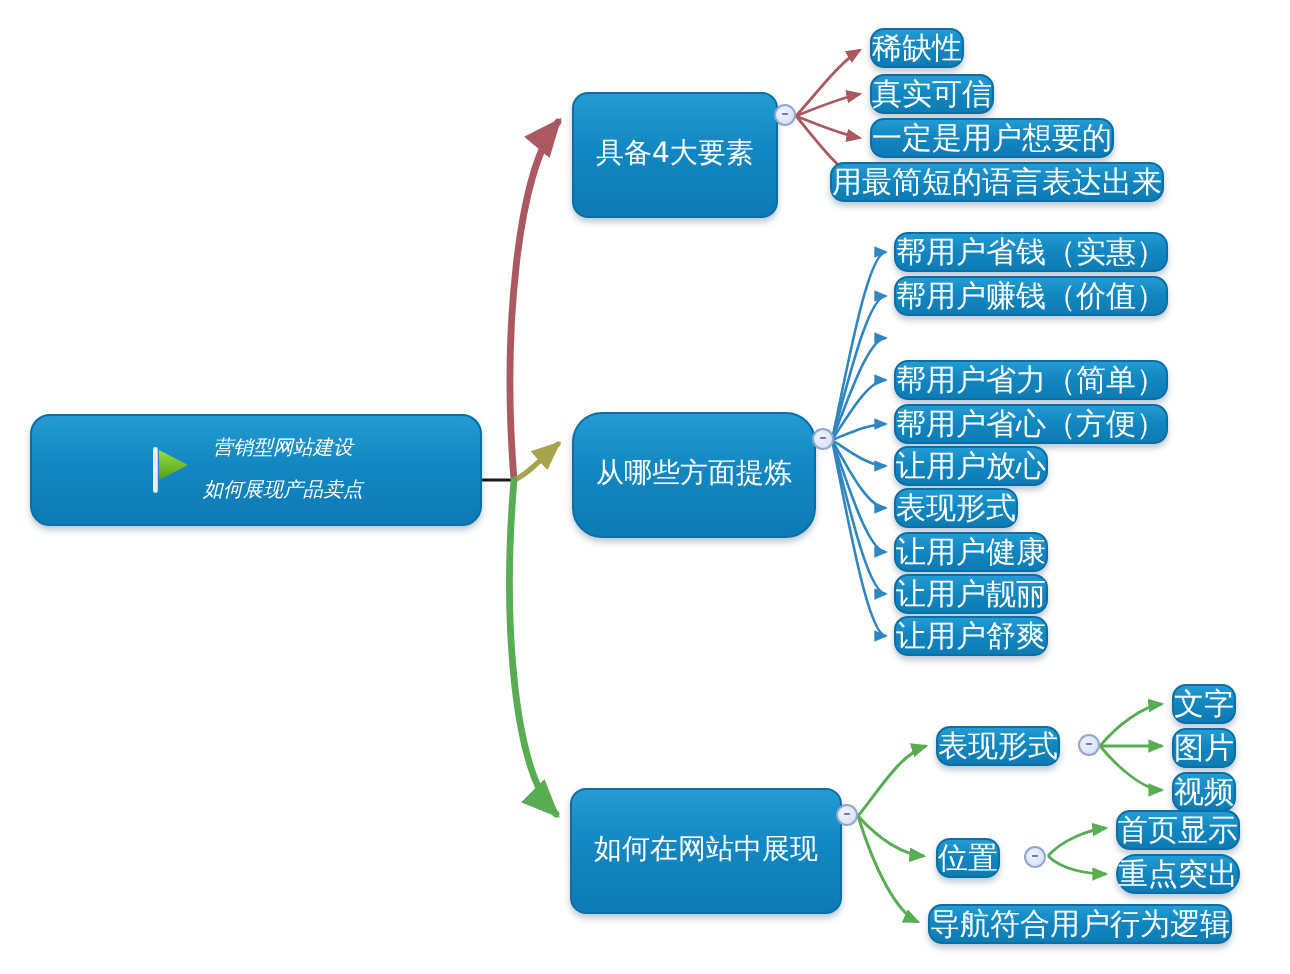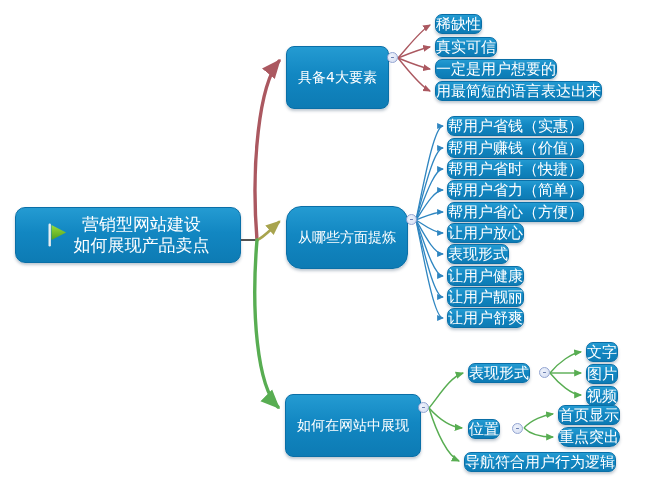--- a/index.html
+++ b/index.html
@@ -13,21 +13,21 @@
   .node{
     position:absolute;z-index:2;color:#ffffff;white-space:nowrap;
     background:linear-gradient(180deg,#249bd2 0%,#1287c2 45%,#0d7bb4 100%);
     border:1px solid #0a6fa7;border-radius:8px;
     box-shadow:0 2px 3px rgba(40,70,100,.30);
     box-sizing:border-box;cursor:default;
   }
   .root-node{
     left:15px;top:207px;width:226px;height:56px;border-radius:10px;
     display:flex;align-items:center;justify-content:center;gap:7px;
-    font-size:17px;line-height:21px;text-align:center;
+    font-size:10px;line-height:21px;text-align:center;font-style:italic;
   }
   .branch{padding:21px 11px;font-size:14px;line-height:19px;}
   .leaf{padding:1px 0;font-size:15px;line-height:16px;border-radius:7px;}
   .collapse{
     position:absolute;z-index:3;width:11px;height:11px;border-radius:50%;
     background:radial-gradient(circle at 35% 35%,#eef2fb,#d4ddf2);
     border:1px solid #93a5d2;color:#5a6fa5;
     font-size:11px;line-height:8px;text-align:center;box-sizing:border-box;
     cursor:pointer;
   }
@@ -103,27 +103,26 @@
       <div>营销型网站建设</div>
       <div>如何展现产品卖点</div>
     </div>
   </div>
 
   <div class="node branch" style="left:286px;top:46px;">具备4大要素</div>
   <div class="collapse" style="left:387px;top:52px;">-</div>
   <div class="node leaf" style="left:435px;top:14px;">稀缺性</div>
   <div class="node leaf" style="left:435px;top:37px;">真实可信</div>
   <div class="node leaf" style="left:435px;top:59px;">一定是用户想要的</div>
-  <div class="node leaf" style="left:435px;top:81px;">用最简短的语言表达出来</div>
+  <div class="node leaf" style="left:415px;top:81px;">用最简短的语言表达出来</div>
 
   <div class="node branch" style="left:286px;top:206px;border-radius:15px;">从哪些方面提炼</div>
   <div class="collapse" style="left:406px;top:214px;">-</div>
   <div class="node leaf" style="left:447px;top:116px;">帮用户省钱（实惠）</div>
   <div class="node leaf" style="left:447px;top:138px;">帮用户赚钱（价值）</div>
-  <div class="node leaf" style="left:447px;top:159px;">帮用户省时（快捷）</div>
   <div class="node leaf" style="left:447px;top:180px;">帮用户省力（简单）</div>
   <div class="node leaf" style="left:447px;top:202px;">帮用户省心（方便）</div>
   <div class="node leaf" style="left:447px;top:223px;">让用户放心</div>
   <div class="node leaf" style="left:447px;top:244px;">表现形式</div>
   <div class="node leaf" style="left:447px;top:266px;text-align:right;">让用户健康</div>
   <div class="node leaf" style="left:447px;top:287px;">让用户靓丽</div>
   <div class="node leaf" style="left:447px;top:308px;">让用户舒爽</div>
 
   <div class="node branch" style="left:285px;top:394px;">如何在网站中展现</div>
   <div class="collapse" style="left:418px;top:402px;">-</div>

